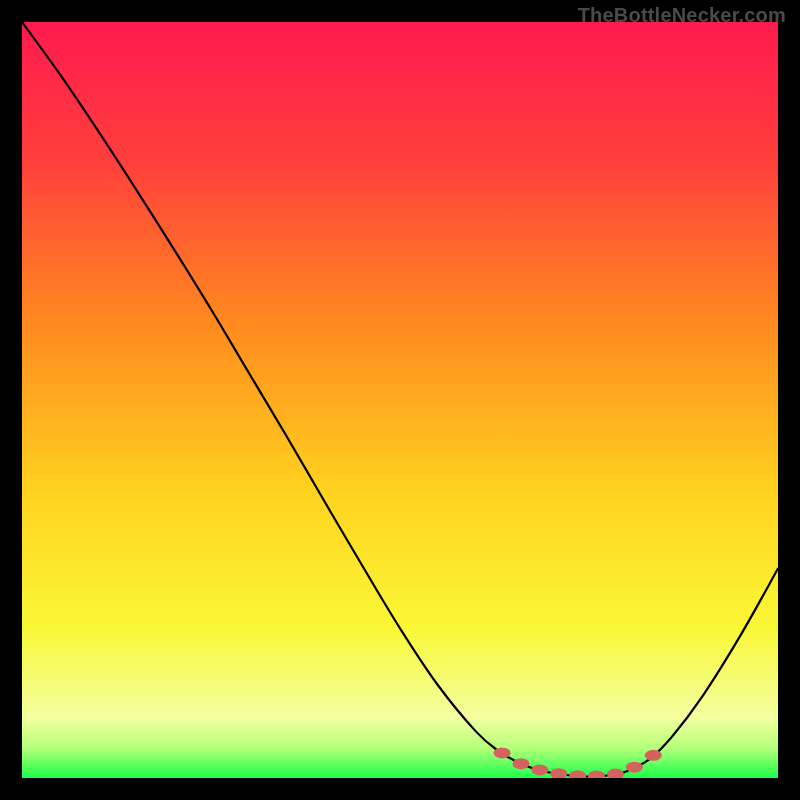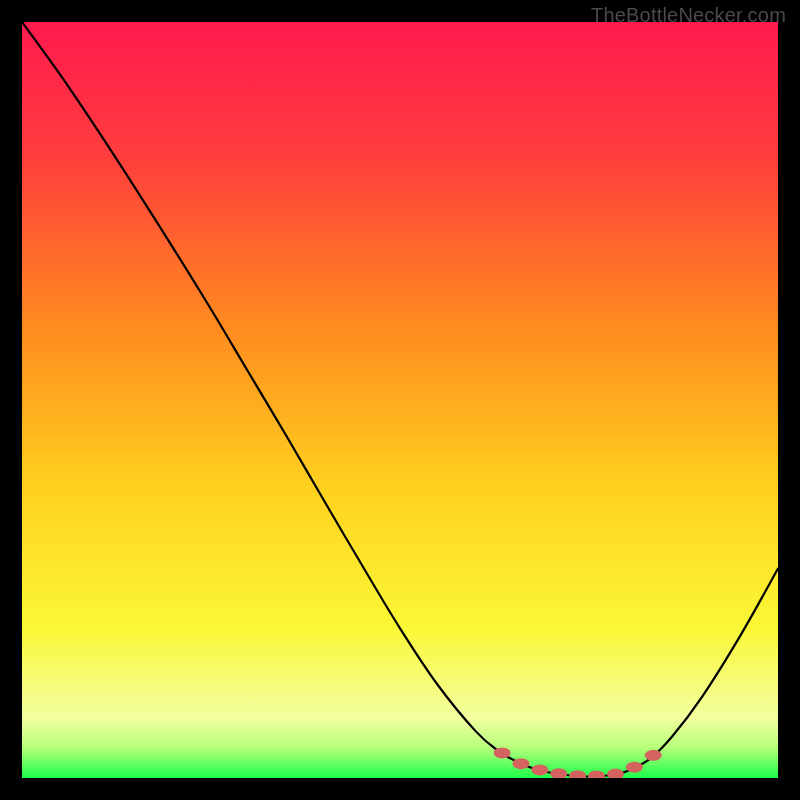--- a/index.html
+++ b/index.html
@@ -23,21 +23,21 @@
   top: 22px;
   width: 756px;
   height: 756px;
 }
 .watermark {
   position: absolute;
   top: 4px;
   right: 14px;
   color: #4a4a4a;
   font-size: 20px;
-  font-weight: normal;
+  font-weight: bold;
   letter-spacing: 0.2px;
 }
 .svg-chart {
   display: block;
 }
 </style>
 </head>
 <body>
 
 <div class="outer">

